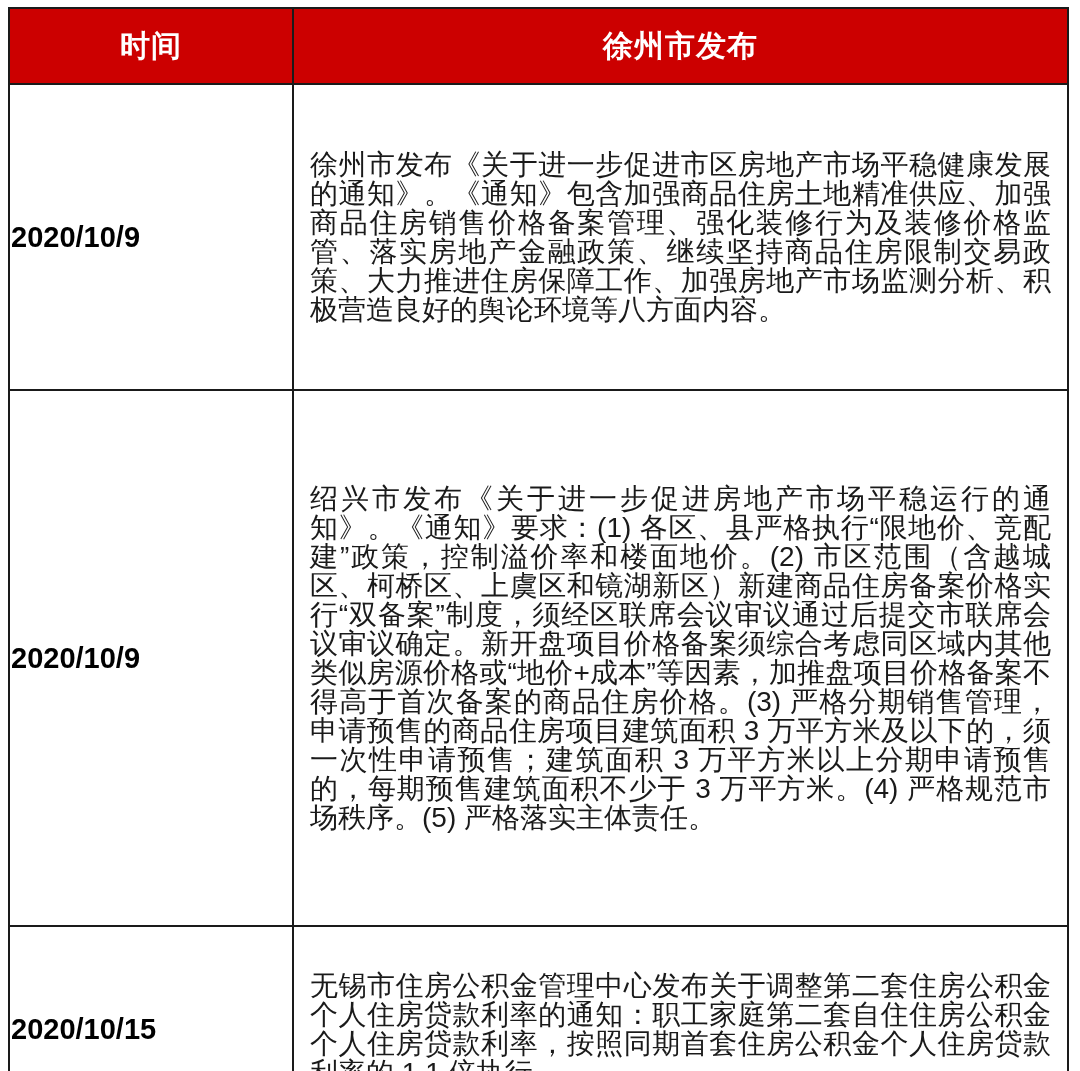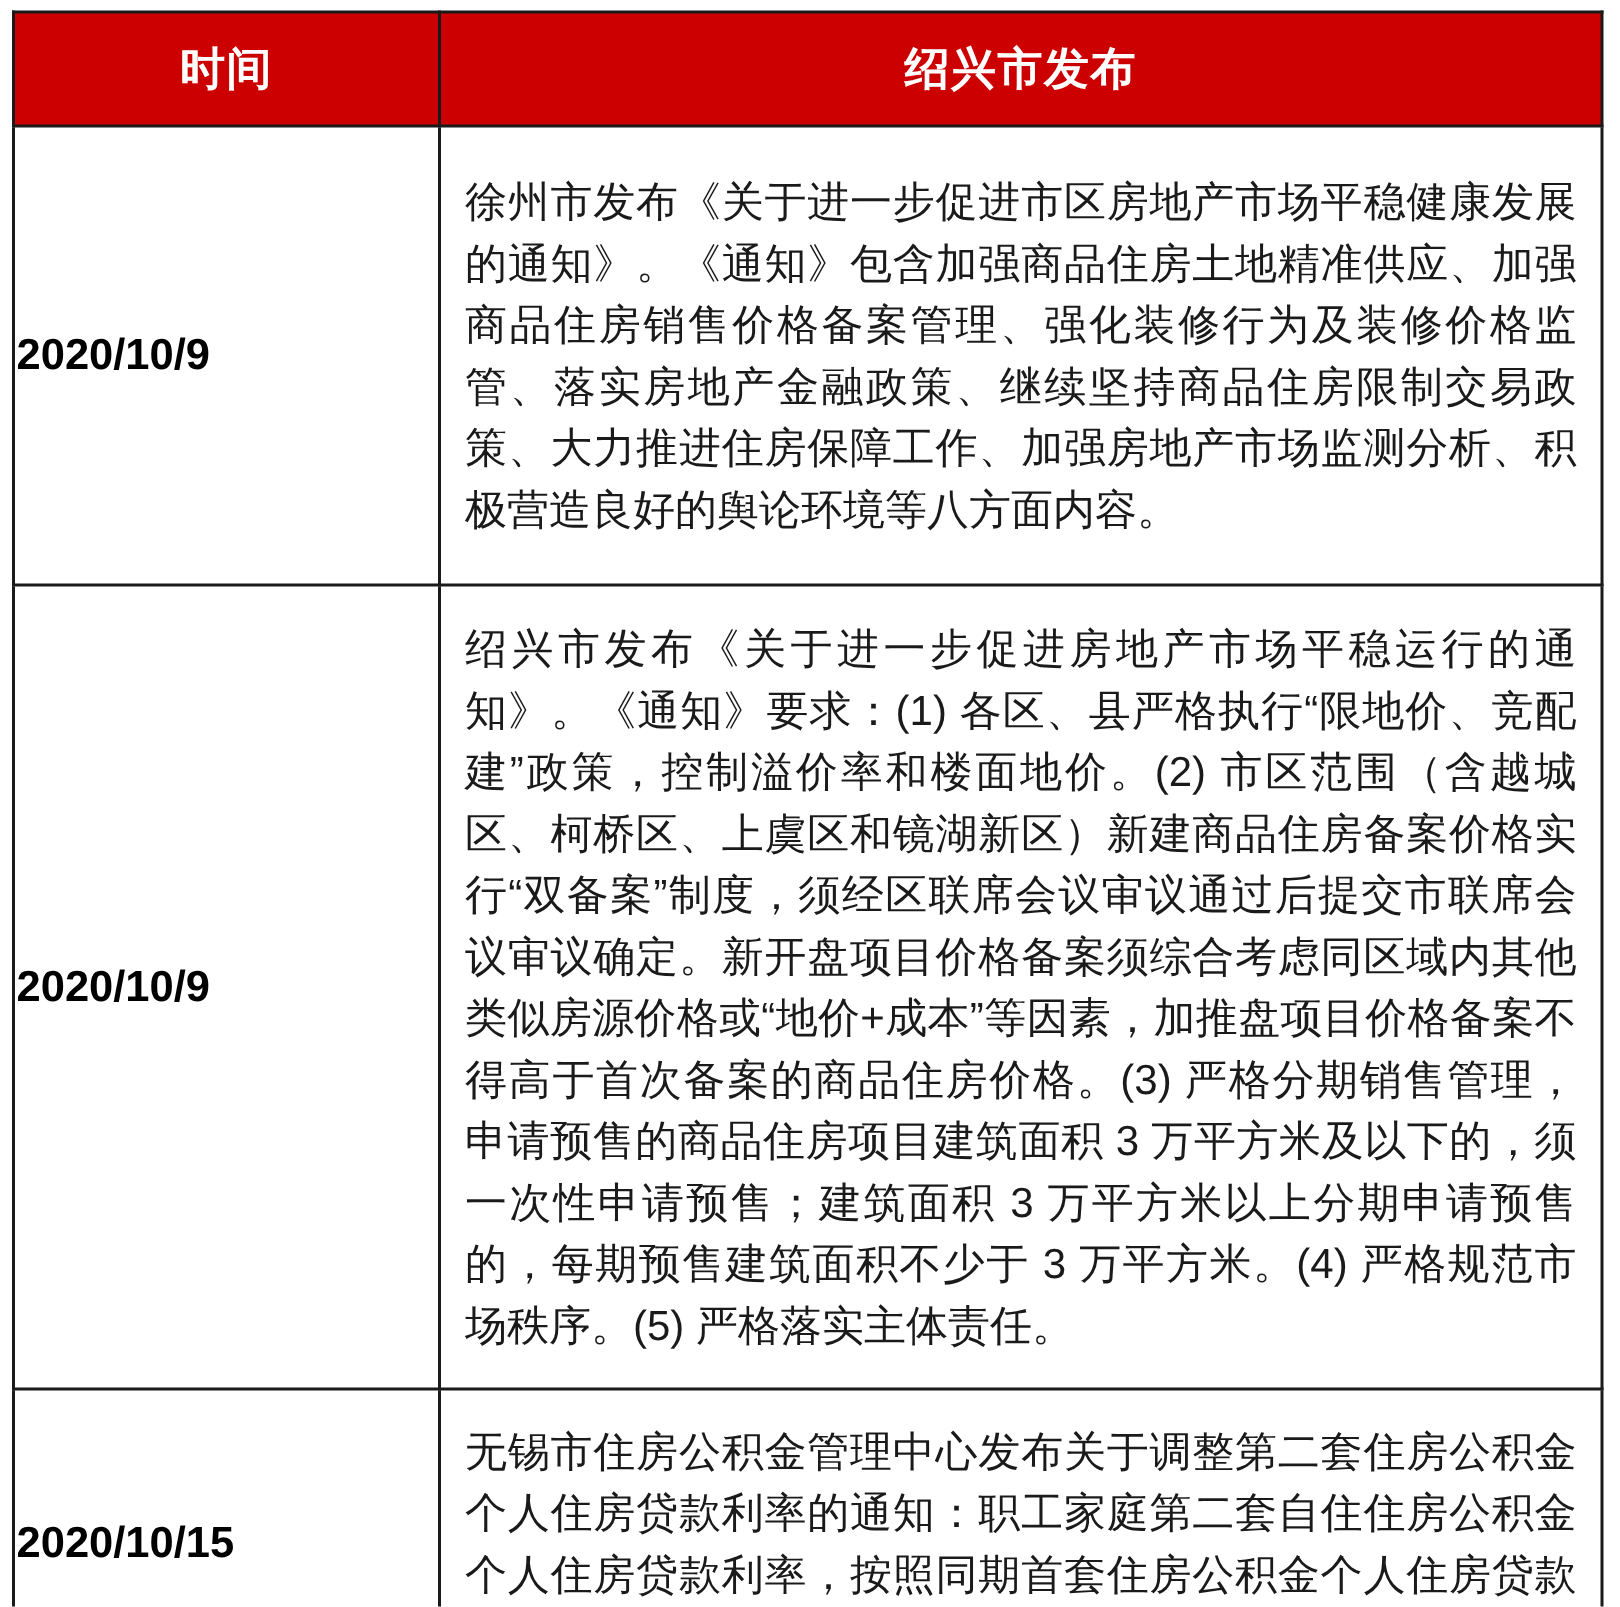--- a/index.html
+++ b/index.html
@@ -37,42 +37,42 @@
   td.date-cell {
     text-align: left;
     vertical-align: middle;
     font-size: 29px;
     font-weight: bold;
     color: #000000;
   }
   td.policy-cell {
     padding: 12px 16px 12px 16px;
     font-size: 28px;
-    line-height: 41px;
+    line-height: 29px;
     color: #1a1a1a;
     text-align: justify;
     vertical-align: middle;
   }
   tr.r1 td { height: 280px; }
   tr.r2 td { height: 510px; }
   tr.r3 td { height: 180px; }
 </style>
 </head>
 <body>
 
 <div class="page">
   <table class="policy-table">
     <colgroup>
       <col class="c-time">
       <col class="c-policy">
     </colgroup>
     <thead>
       <tr>
         <th class="hdr" style="background: rgb(204, 0, 0); color: rgb(255, 255, 255);">时间</th>
-        <th class="hdr" style="background: rgb(204, 0, 0); color: rgb(255, 255, 255);">绍兴市发布</th>
+        <th class="hdr" style="background: rgb(204, 0, 0); color: rgb(255, 255, 255);">徐州市发布</th>
       </tr>
     </thead>
     <tbody>
       <tr class="r1">
         <td class="date-cell">2020/10/9</td>
         <td class="policy-cell">徐州市发布《关于进一步促进市区房地产市场平稳健康发展的通知》。《通知》包含加强商品住房土地精准供应、加强商品住房销售价格备案管理、强化装修行为及装修价格监管、落实房地产金融政策、继续坚持商品住房限制交易政策、大力推进住房保障工作、加强房地产市场监测分析、积极营造良好的舆论环境等八方面内容。</td>
       </tr>
       <tr class="r2">
         <td class="date-cell">2020/10/9</td>
         <td class="policy-cell">绍兴市发布《关于进一步促进房地产市场平稳运行的通知》。《通知》要求：(1) 各区、县严格执行“限地价、竞配建”政策，控制溢价率和楼面地价。(2) 市区范围（含越城区、柯桥区、上虞区和镜湖新区）新建商品住房备案价格实行“双备案”制度，须经区联席会议审议通过后提交市联席会议审议确定。新开盘项目价格备案须综合考虑同区域内其他类似房源价格或“地价+成本”等因素，加推盘项目价格备案不得高于首次备案的商品住房价格。(3) 严格分期销售管理，申请预售的商品住房项目建筑面积 3 万平方米及以下的，须一次性申请预售；建筑面积 3 万平方米以上分期申请预售的，每期预售建筑面积不少于 3 万平方米。(4) 严格规范市场秩序。(5) 严格落实主体责任。</td>

